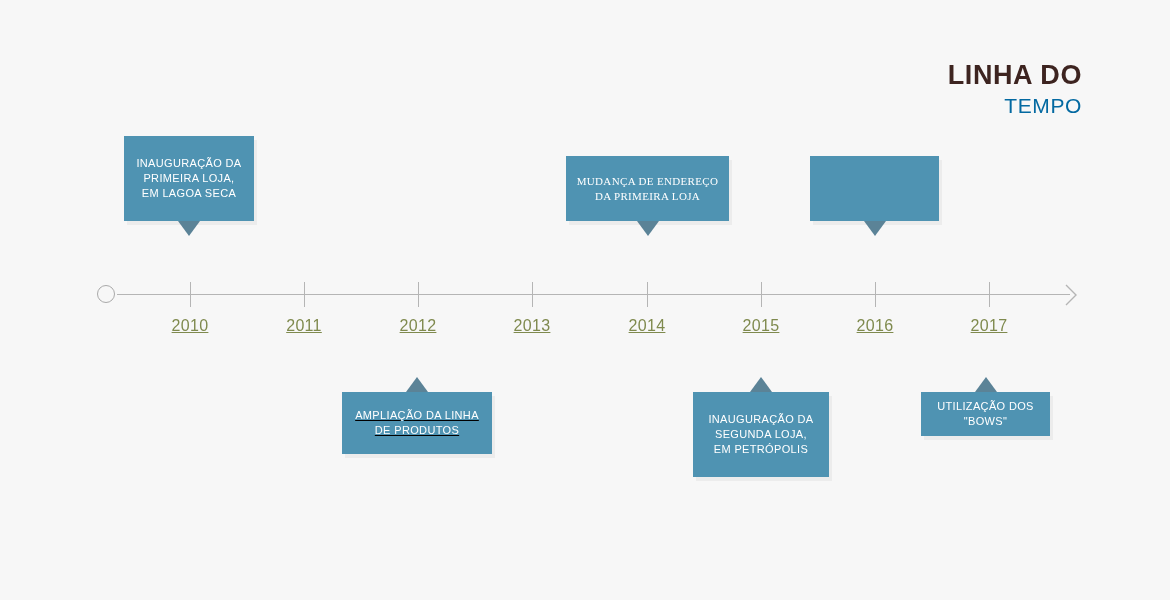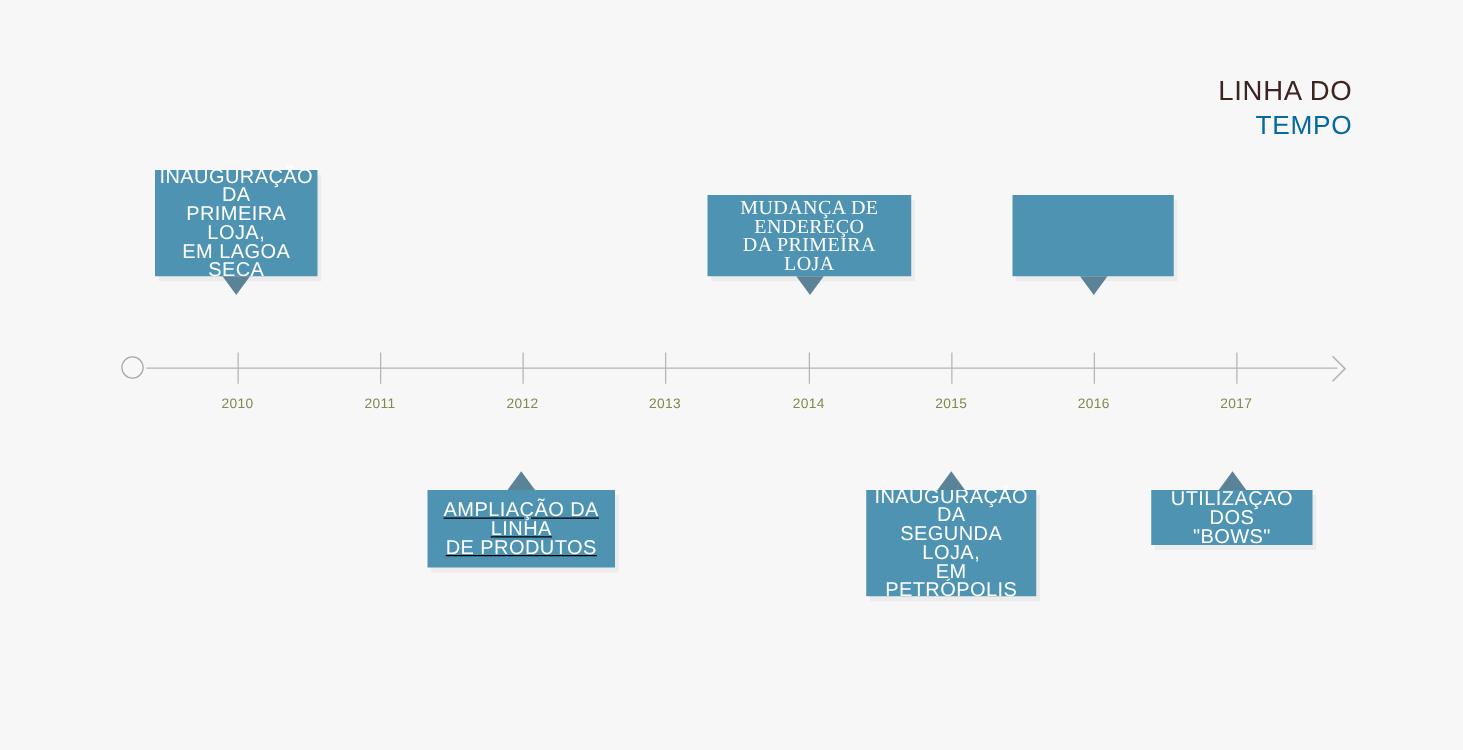--- a/index.html
+++ b/index.html
@@ -23,24 +23,24 @@
   
   .title-block {
     position: absolute;
     right: 88px;
     top: 62px;
     text-align: right;
     line-height: 1.0;
   }
   .title-line1 {
     display: block;
-    font-size: 22px;
+    font-size: 27px;
     letter-spacing: 0.6px;
     color: #3d2420;
-    font-weight: 400;
+    font-weight: 700;
   }
   .title-line2 {
     display: block;
     font-size: 21px;
     letter-spacing: 0.6px;
     color: #0369a1;
     font-weight: 400;
     margin-top: 6px;
   }
 
@@ -74,36 +74,37 @@
   .tick {
     position: absolute;
     top: 282px;
     width: 1px;
     height: 25px;
     background: #b5b5b5;
   }
   .year-label {
     position: absolute;
     top: 317px;
-    font-size: 11px;
+    font-size: 16px;
     color: #7f8a4e;
     letter-spacing: 0.3px;
     transform: translateX(-50%);
     white-space: nowrap;
+    text-decoration: underline;
   }
 
   
   .event {
     position: absolute;
   }
   .event-box {
     position: relative;
     background: #4f93b2;
     color: #ffffff;
-    font-size: 16px;
+    font-size: 11px;
     line-height: 15px;
     letter-spacing: 0.35px;
     text-align: center;
     display: flex;
     align-items: center;
     justify-content: center;
     box-sizing: border-box;
     padding: 6px 10px;
     box-shadow: 3px 4px 0 0 rgba(0,0,0,0.045);
   }

